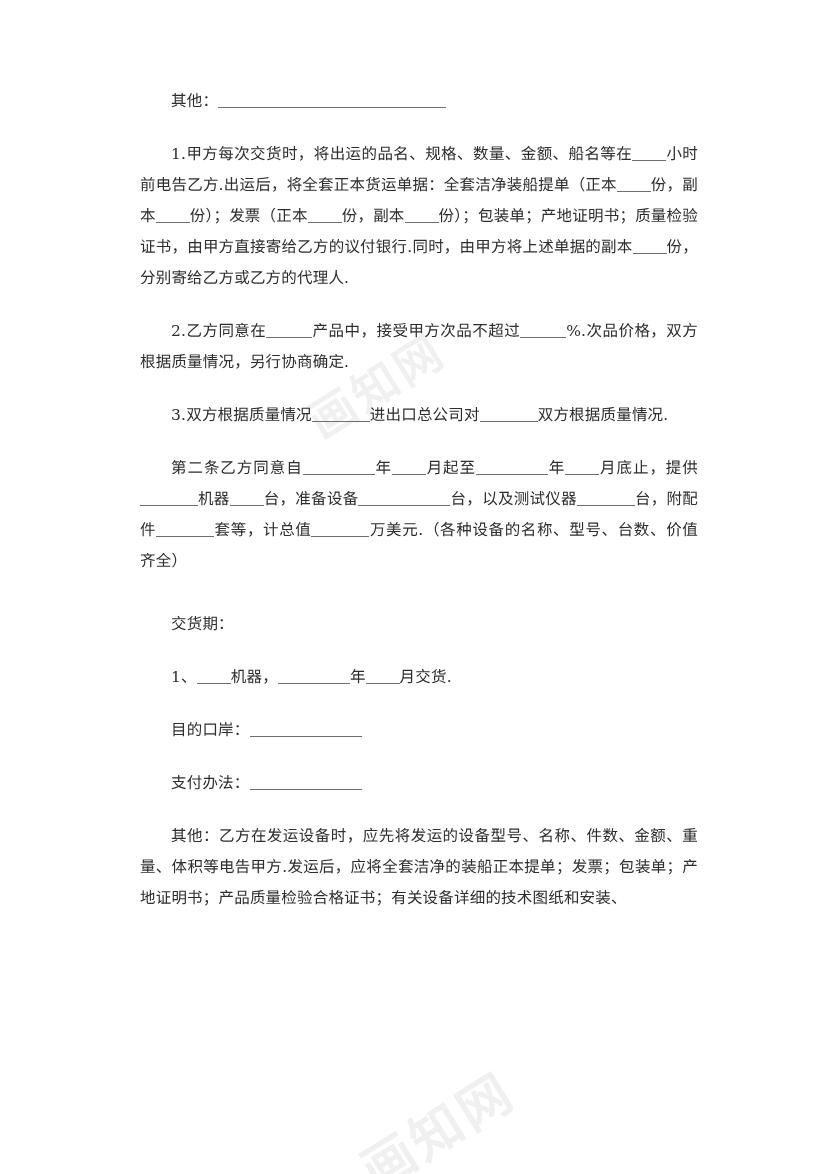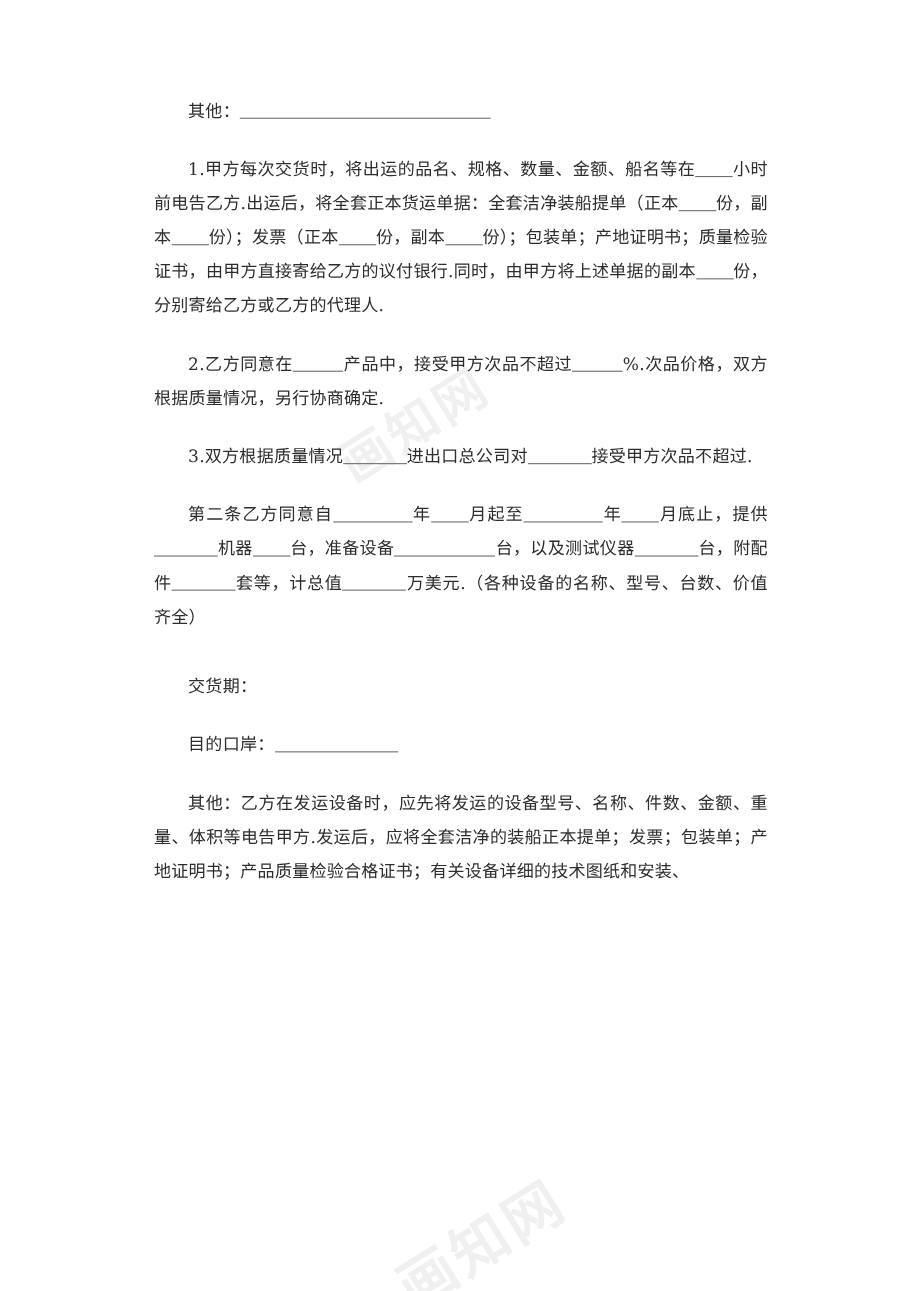--- a/index.html
+++ b/index.html
@@ -93,40 +93,46 @@
 
     <p class="para indent">
       <span>1.</span><span>甲方每次交货时，将出运的品名、规格、数量、金额、船名等在</span><span class="blank b-sm"></span><span>小时前电告乙方.出运后，将全套正本货运单据：全套洁净装船提单（正本</span><span class="blank b-sm"></span><span>份，副本</span><span class="blank b-sm"></span><span>份）；发票（正本</span><span class="blank b-sm"></span><span>份，副本</span><span class="blank b-sm"></span><span>份）；包装单；产地证明书；质量检验证书，由甲方直接寄给乙方的议付银行.同时，由甲方将上述单据的副本</span><span class="blank b-sm"></span><span>份，分别寄给乙方或乙方的代理人.</span>
     </p>
 
     <p class="para indent">
       <span>2.</span><span>乙方同意在</span><span class="blank b-md"></span><span>产品中，接受甲方次品不超过</span><span class="blank b-md"></span><span>%.次品价格，双方根据质量情况，另行协商确定.</span>
     </p>
 
     <p class="para indent">
-      <span>3.</span><span>双方根据质量情况</span><span class="blank b-lg"></span><span>进出口总公司对</span><span class="blank b-lg"></span><span>接受甲方次品不超过.</span>
+      <span>3.</span><span>双方根据质量情况</span><span class="blank b-lg"></span><span>进出口总公司对</span><span class="blank b-lg"></span><span>双方根据质量情况.</span>
     </p>
 
     <p class="para indent">
       <span>第二条乙方同意自</span><span class="blank b-xl"></span><span>年</span><span class="blank b-sm"></span><span>月起至</span><span class="blank b-xl"></span><span>年</span><span class="blank b-sm"></span><span>月底止，提供</span><span class="blank b-lg"></span><span>机器</span><span class="blank b-sm"></span><span>台，准备设备</span><span class="blank b-2x"></span><span>台，以及测试仪器</span><span class="blank b-lg"></span><span>台，附配件</span><span class="blank b-lg"></span><span>套等，计总值</span><span class="blank b-lg"></span><span>万美元.（各种设备的名称、型号、台数、价值齐全）</span>
     </p>
 
     <div class="spacer-block"></div>
 
     <p class="para indent">
       <span>交货期：</span>
     </p>
 
+    <p class="para indent">
+      <span>1、</span><span class="blank b-sm"></span><span>机器，</span><span class="blank b-xl"></span><span>年</span><span class="blank b-sm"></span><span>月交货.</span>
+    </p>
 
 
 
     <p class="para indent">
       <span>目的口岸：</span><span class="blank b-field"></span>
     </p>
 
+    <p class="para indent">
+      <span>支付办法：</span><span class="blank b-field"></span>
+    </p>
 
 
     <p class="para indent">
       <span>其他：乙方在发运设备时，应先将发运的设备型号、名称、件数、金额、重量、体积等电告甲方.发运后，应将全套洁净的装船正本提单；发票；包装单；产地证明书；产品质量检验合格证书；有关设备详细的技术图纸和安装、</span>
     </p>
 
   </div>
 </div>
 
 </body></html>

